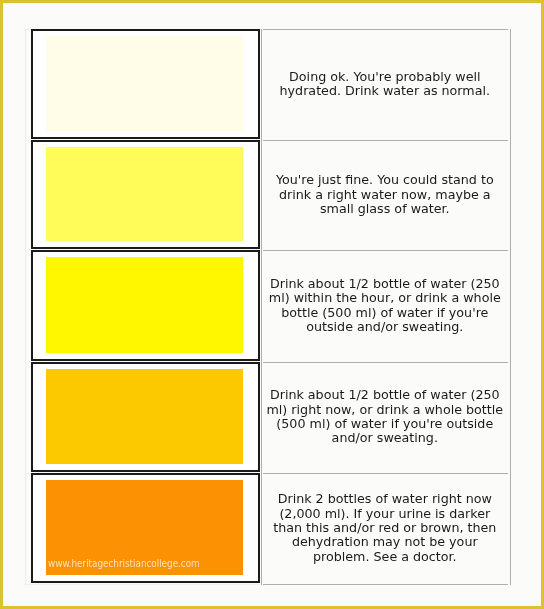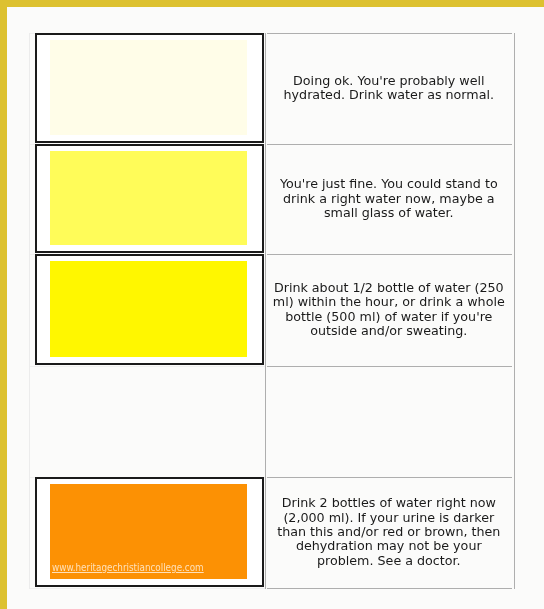--- a/index.html
+++ b/index.html
@@ -6,21 +6,21 @@
   html,body{margin:0;padding:0;}
   body{
     width:544px;height:609px;overflow:hidden;
     background:#ffffff;
     font-family:"DejaVu Sans", sans-serif;
     -webkit-font-smoothing:antialiased;
   }
   .page{
     position:absolute;left:0;top:0;width:544px;height:609px;
     box-sizing:border-box;
-    border:7px solid #ec4899;
+    border:3px solid #ec4899;
     background:#fdfdfb;
   }
   .sheet{
     position:absolute;left:0;top:0;width:538px;height:603px;
     background:#fbfbfa;
   }
   
   .grid{
     position:absolute;left:22px;top:25.5px;width:486px;height:556px;
   }
@@ -55,21 +55,20 @@
   }
 
   
   .wm{
     position:absolute;left:15px;top:83.5px;
     transform:translateZ(0);
     font-size:9.8px;
     font-stretch:condensed;
     color:rgba(255,255,255,0.72);
     white-space:nowrap;
-    text-decoration:underline;
   }
 </style>
 </head>
 <body>
 
 <div class="page" style="border-color: rgb(221, 193, 48);">
  <div class="sheet" style="background: rgb(251, 251, 250);">
   <div class="grid">
 
     <div class="gline hline-left" style="top:0px"></div>
@@ -109,20 +108,28 @@
 
     <div class="row" style="top:221.5px;height:111.5px">
       <div class="swbox" style="height:110.5px">
         <div class="sw" style="background: rgb(255, 247, 0);"></div>
       </div>
       <div class="msg" style="height:111.5px">
             <span>Drink about 1/2 bottle of water (250 ml) within the hour, or drink a whole bottle (500 ml) of water if you're outside and/or sweating.</span>
           </div>
     </div>
 
+    <div class="row" style="top:333px;height:111px">
+      <div class="swbox" style="height:110px">
+        <div class="sw" style="background: rgb(252, 201, 0);"></div>
+      </div>
+      <div class="msg" style="height:111px">
+            <span>Drink about 1/2 bottle of water (250 ml) right now, or drink a whole bottle (500 ml) of water if you're outside and/or sweating.</span>
+          </div>
+    </div>
 
     <div class="row" style="top:444px;height:111.5px">
       <div class="swbox" style="height:110.5px">
         <div class="sw" style="background: rgb(252, 145, 4);"></div>
         <div class="wm">www.heritagechristiancollege.com</div>
       </div>
       <div class="msg" style="height:111.5px">
             <span>Drink 2 bottles of water right now (2,000 ml). If your urine is darker than this and/or red or brown, then dehydration may not be your problem. See a doctor.</span>
           </div>
     </div>

